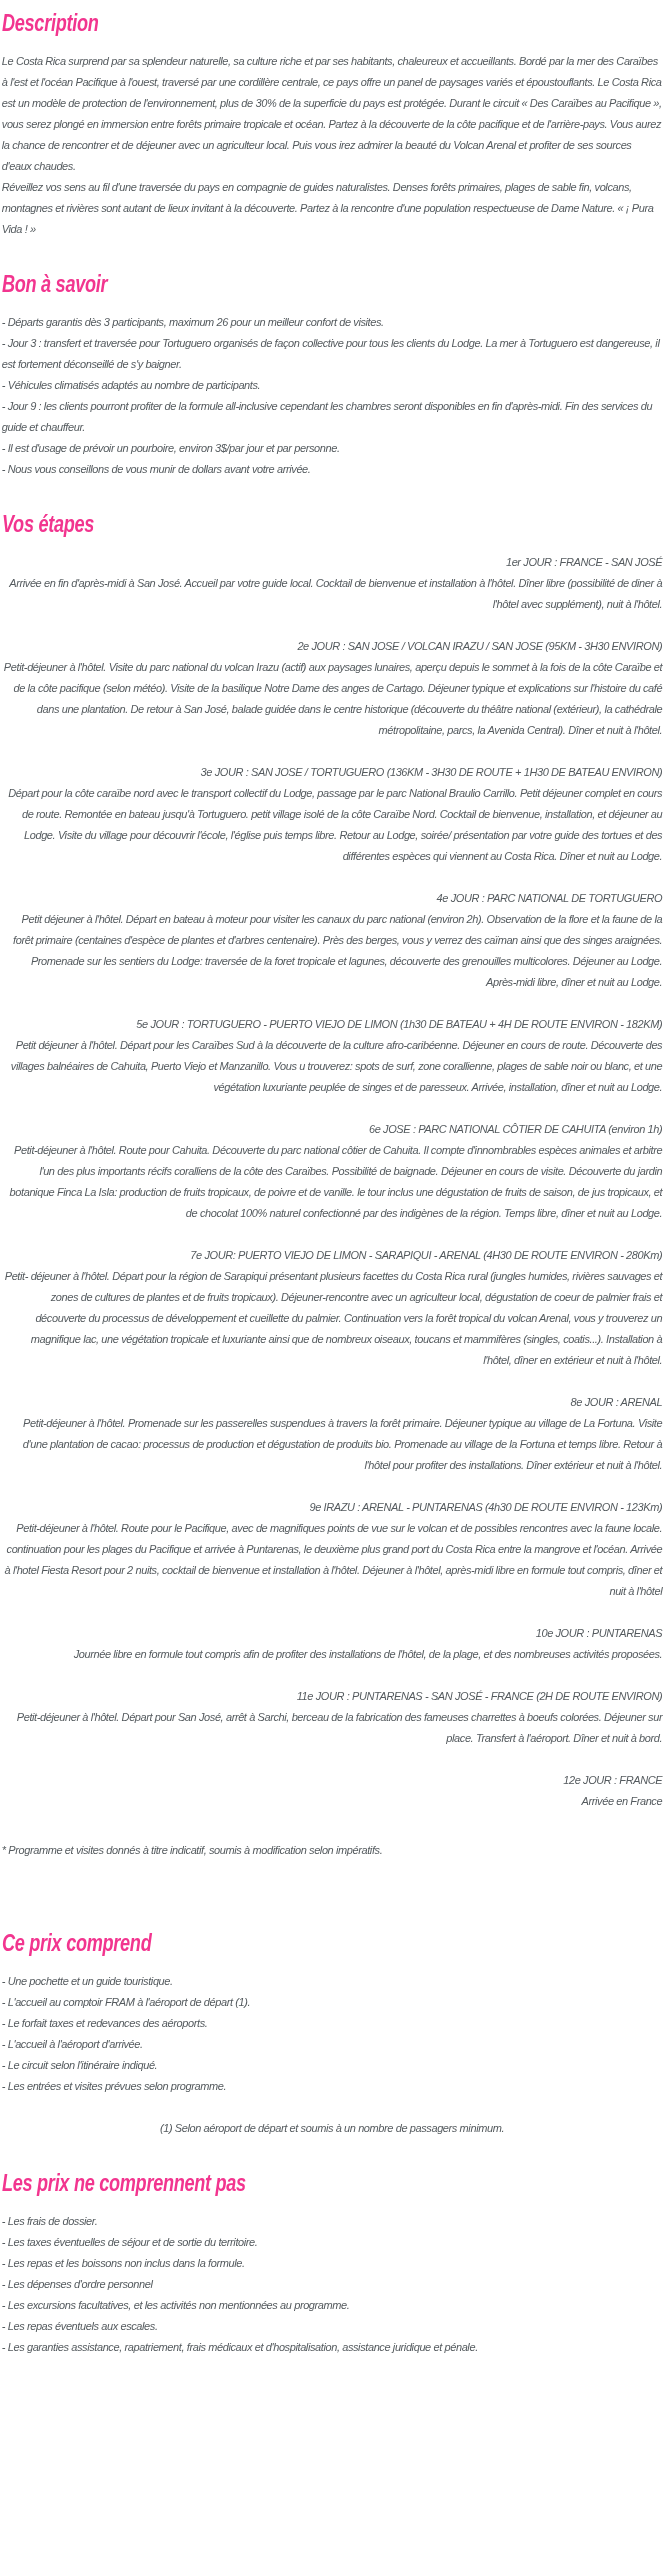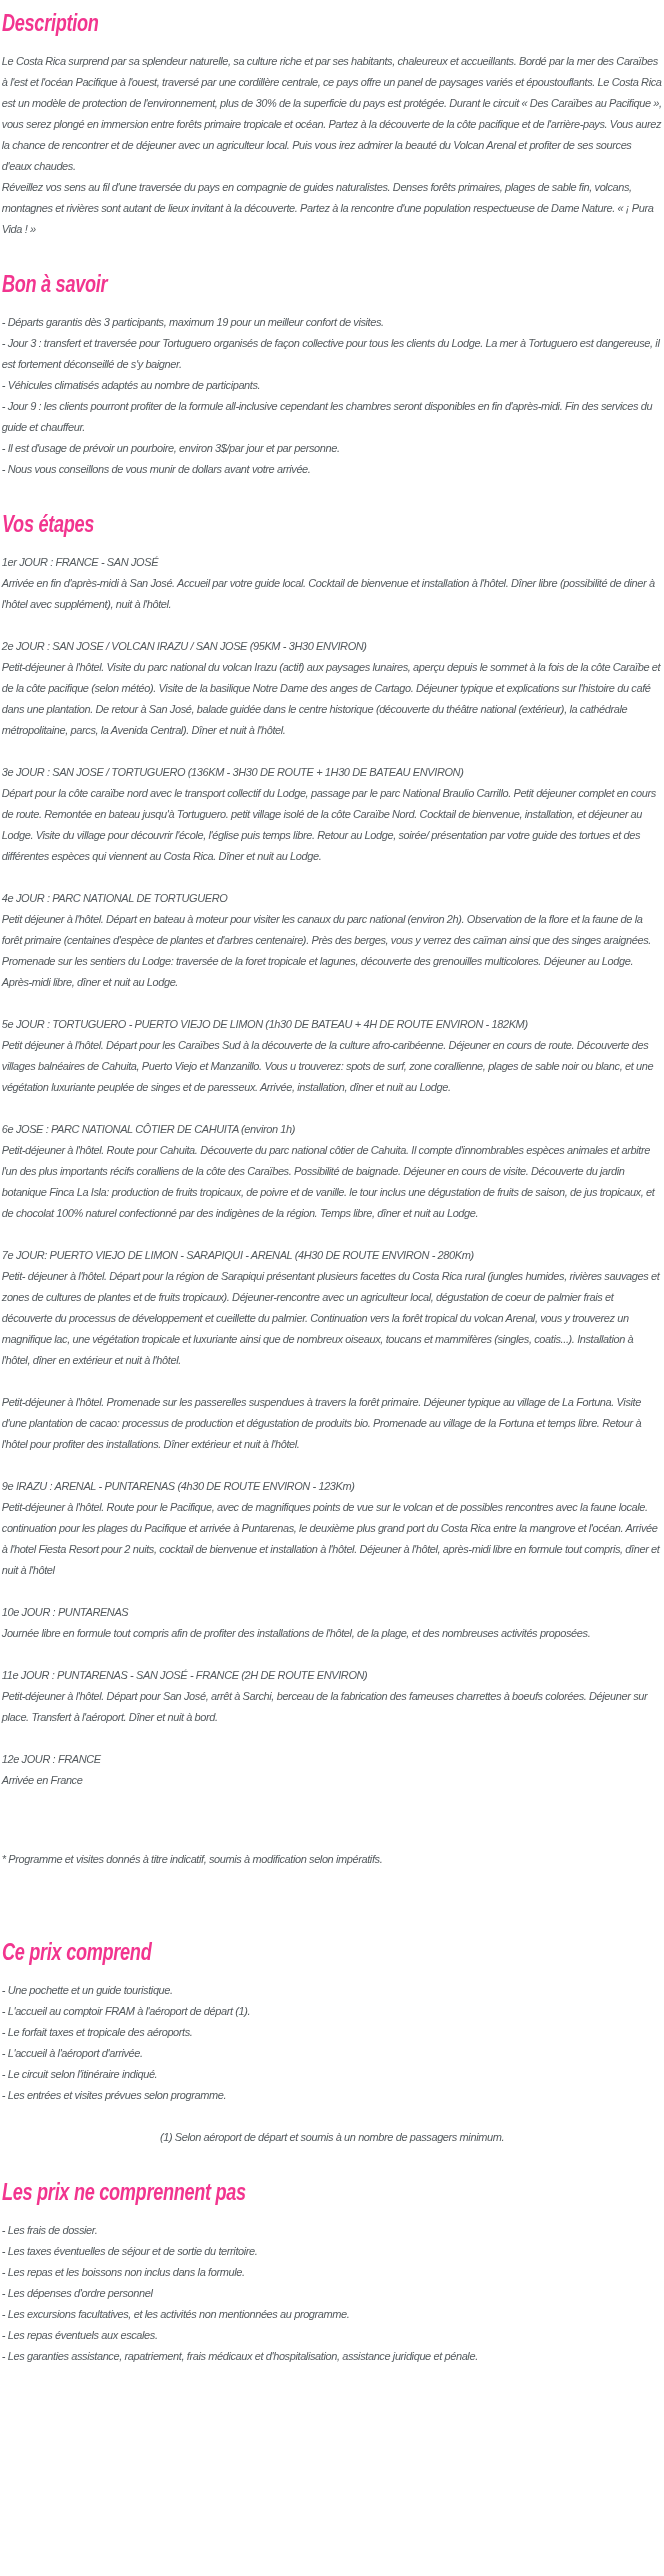--- a/index.html
+++ b/index.html
@@ -32,26 +32,27 @@
     margin-top: 3.5px;
   }
   .txt {
     font-size: 11px;
     line-height: 21px;
     letter-spacing: -0.4px;
     margin: 0;
   }
   .day {
     margin-bottom: 21px;
+    text-align: right;
   }
   .day:last-child {
     margin-bottom: 7px;
   }
   .note {
-    margin-top: 58px;
+    margin-top: 28px;
   }
   .big-gap .section-title {
     margin-top: 68px;
   }
   .footnote {
     margin-top: 21px;
     text-align: center;
   }
 </style>
 </head>
@@ -67,21 +68,21 @@
 
         <p class="txt">Réveillez vos sens au fil d'une traversée du pays en compagnie de guides naturalistes. Denses forêts primaires, plages de sable fin, volcans, montagnes et rivières sont autant de lieux invitant à la découverte. Partez à la rencontre d'une population respectueuse de Dame Nature. « ¡ Pura Vida ! »</p>
       </div>
   </section>
 
   <section class="section">
     <h2 class="section-title">Bon à savoir</h2>
     <div>
 
 
-        <div class="txt">- Départs garantis dès 3 participants, maximum 19 pour un meilleur confort de visites.</div>
+        <div class="txt">- Départs garantis dès 3 participants, maximum 26 pour un meilleur confort de visites.</div>
 
         <div class="txt">- Jour 3 : transfert et traversée pour Tortuguero organisés de façon collective pour tous les clients du Lodge. La mer à Tortuguero est dangereuse, il est fortement déconseillé de s'y baigner.</div>
 
         <div class="txt">- Véhicules climatisés adaptés au nombre de participants.</div>
 
 
         <div class="txt">- Jour 9 : les clients pourront profiter de la formule all-inclusive cependant les chambres seront disponibles en fin d'après-midi. Fin des services du guide et chauffeur.</div>
 
         <div class="txt">- Il est d'usage de prévoir un pourboire, environ 3$/par jour et par personne.</div>
 
@@ -122,20 +123,21 @@
           <div class="txt">6e JOSE : PARC NATIONAL CÔTIER DE CAHUITA (environ 1h)</div>
           <div class="txt">Petit-déjeuner à l'hôtel. Route pour Cahuita. Découverte du parc national côtier de Cahuita. Il compte d'innombrables espèces animales et arbitre l'un des plus importants récifs coralliens de la côte des Caraïbes. Possibilité de baignade. Déjeuner en cours de visite. Découverte du jardin botanique Finca La Isla: production de fruits tropicaux, de poivre et de vanille. le tour inclus une dégustation de fruits de saison, de jus tropicaux, et de chocolat 100% naturel confectionné par des indigènes de la région. Temps libre, dîner et nuit au Lodge.</div>
         </div>
 
         <div class="day">
           <div class="txt">7e JOUR: PUERTO VIEJO DE LIMON - SARAPIQUI - ARENAL (4H30 DE ROUTE ENVIRON - 280Km)</div>
           <div class="txt">Petit- déjeuner à l'hôtel. Départ pour la région de Sarapiqui présentant plusieurs facettes du Costa Rica rural (jungles humides, rivières sauvages et zones de cultures de plantes et de fruits tropicaux). Déjeuner-rencontre avec un agriculteur local, dégustation de coeur de palmier frais et découverte du processus de développement et cueillette du palmier. Continuation vers la forêt tropical du volcan Arenal, vous y trouverez un magnifique lac, une végétation tropicale et luxuriante ainsi que de nombreux oiseaux, toucans et mammifères (singles, coatis...). Installation à l'hôtel, dîner en extérieur et nuit à l'hôtel.</div>
         </div>
 
         <div class="day">
+          <div class="txt">8e JOUR : ARENAL</div>
           <div class="txt">Petit-déjeuner à l'hôtel. Promenade sur les passerelles suspendues à travers la forêt primaire. Déjeuner typique au village de La Fortuna. Visite d'une plantation de cacao: processus de production et dégustation de produits bio. Promenade au village de la Fortuna et temps libre. Retour à l'hôtel pour profiter des installations. Dîner extérieur et nuit à l'hôtel.</div>
         </div>
 
         <div class="day">
           <div class="txt">9e IRAZU : ARENAL - PUNTARENAS (4h30 DE ROUTE ENVIRON - 123Km)</div>
           <div class="txt">Petit-déjeuner à l'hôtel. Route pour le Pacifique, avec de magnifiques points de vue sur le volcan et de possibles rencontres avec la faune locale. continuation pour les plages du Pacifique et arrivée à Puntarenas, le deuxième plus grand port du Costa Rica entre la mangrove et l'océan. Arrivée à l'hotel Fiesta Resort pour 2 nuits, cocktail de bienvenue et installation à l'hôtel. Déjeuner à l'hôtel, après-midi libre en formule tout compris, dîner et nuit à l'hôtel</div>
         </div>
 
         <div class="day">
           <div class="txt">10e JOUR : PUNTARENAS</div>
@@ -156,21 +158,21 @@
   </section>
 
   <section class="section big-gap">
     <h2 class="section-title">Ce prix comprend</h2>
     <div>
 
         <div class="txt">- Une pochette et un guide touristique.</div>
 
         <div class="txt">- L'accueil au comptoir FRAM à l'aéroport de départ (1).</div>
 
-        <div class="txt">- Le forfait taxes et tropicale des aéroports.</div>
+        <div class="txt">- Le forfait taxes et redevances des aéroports.</div>
 
         <div class="txt">- L'accueil à l'aéroport d'arrivée.</div>
 
         <div class="txt">- Le circuit selon l'itinéraire indiqué.</div>
 
         <div class="txt">- Les entrées et visites prévues selon programme.</div>
       </div>
     <p class="txt footnote">(1) Selon aéroport de départ et soumis à un nombre de passagers minimum.</p>
   </section>
 

